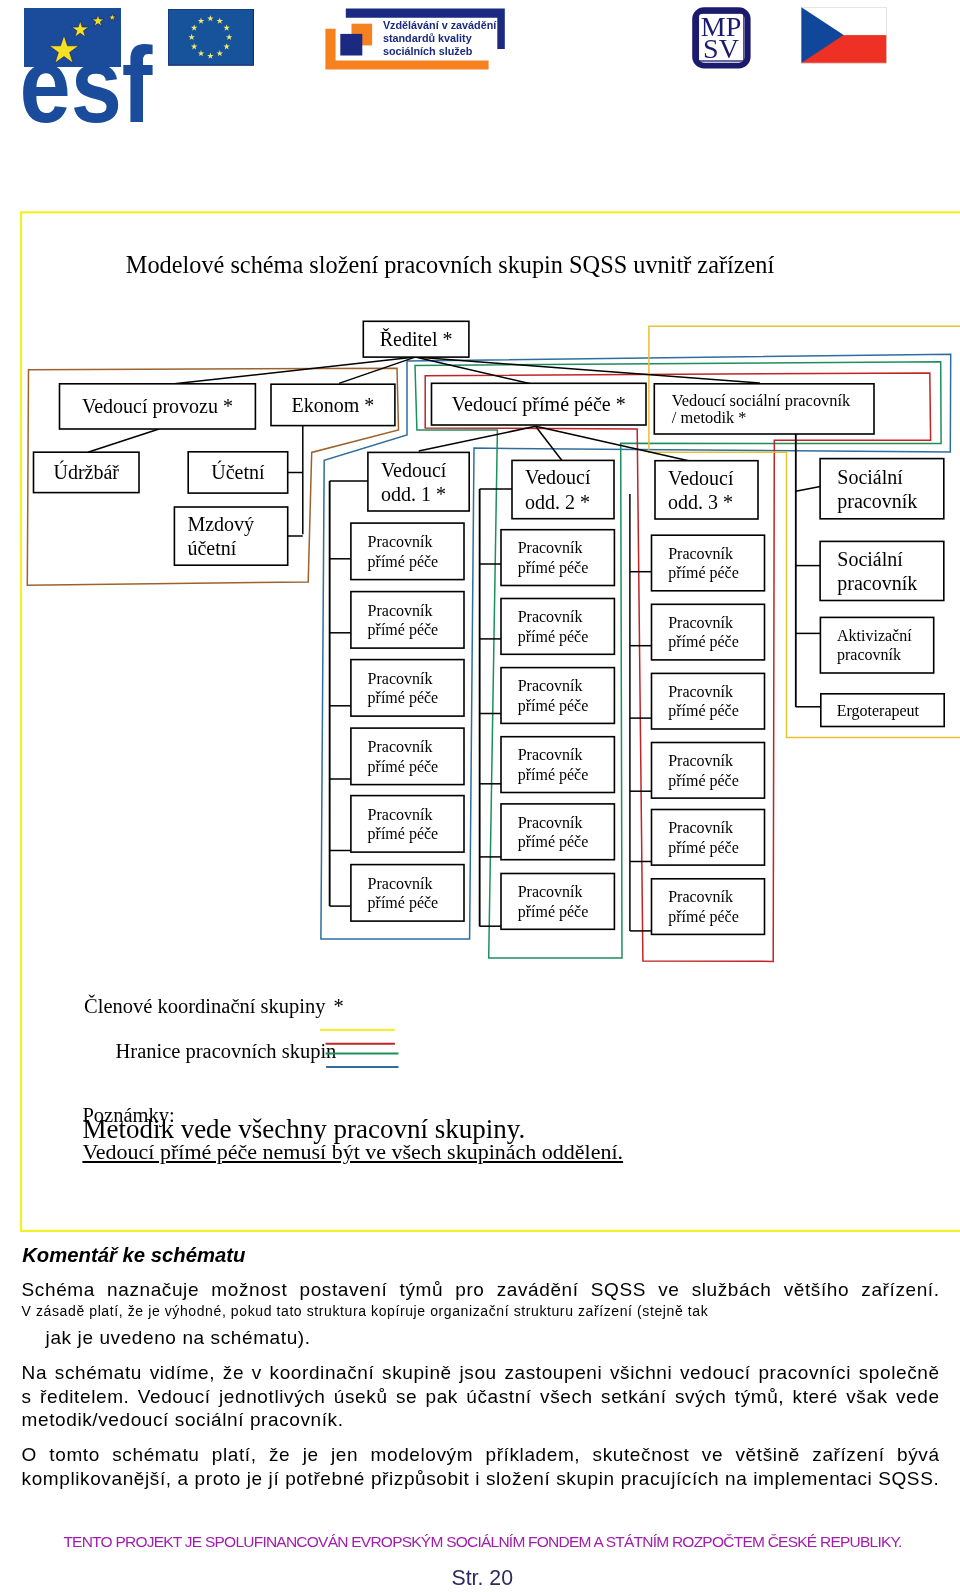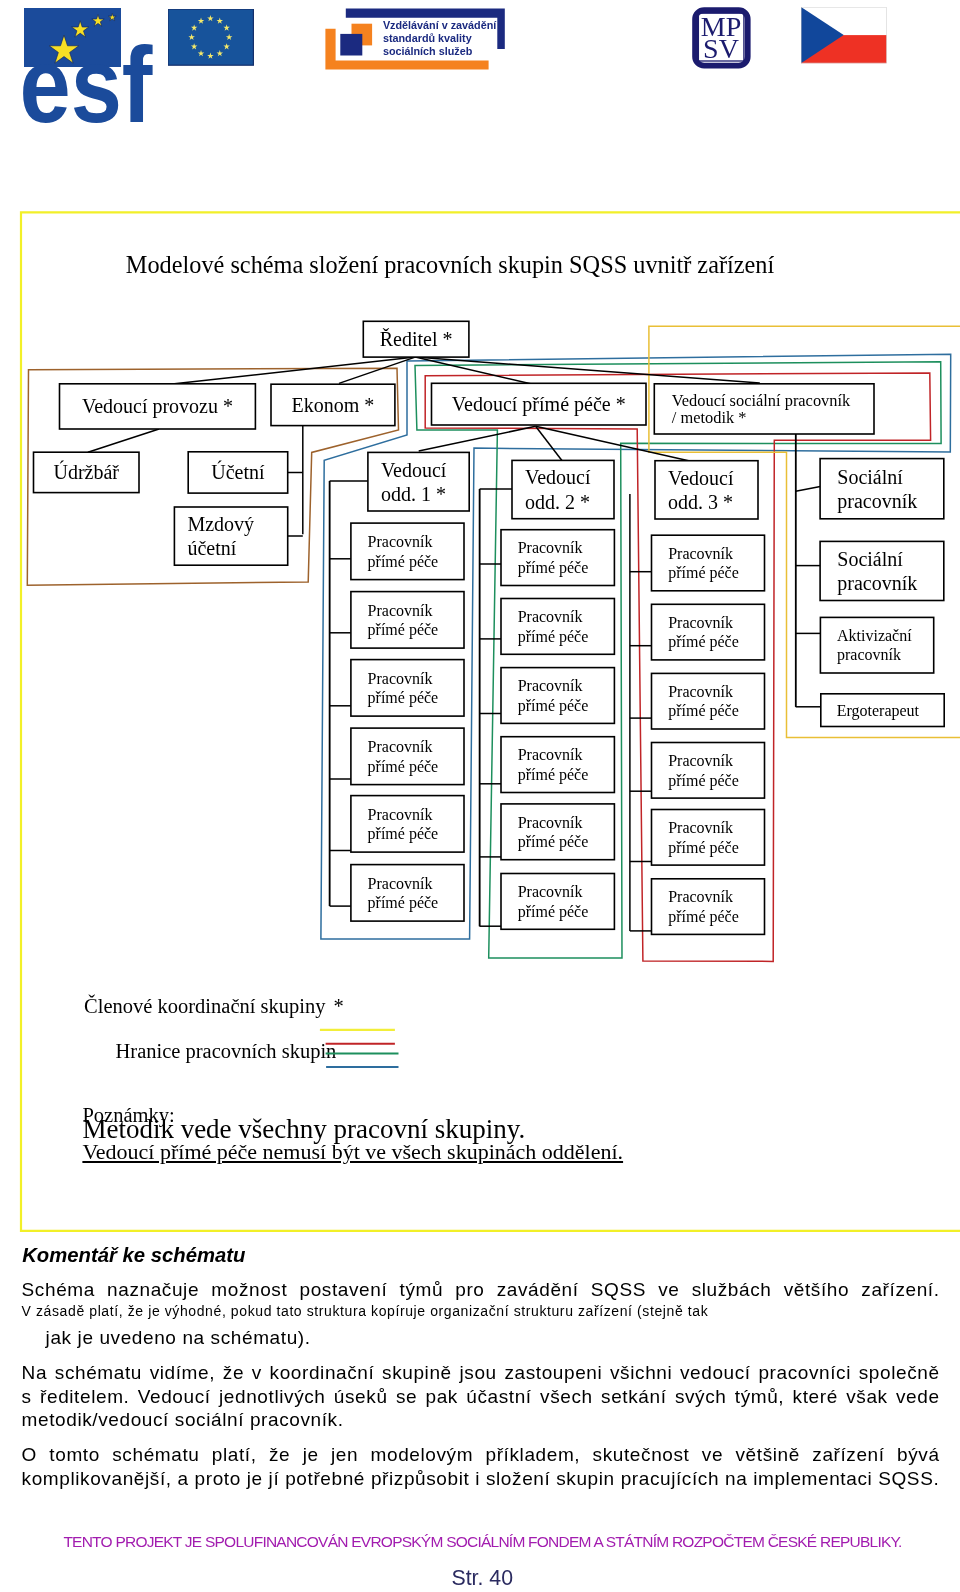--- a/index.html
+++ b/index.html
@@ -313,15 +313,15 @@
         <div class="cmt" style="left:5.6px;top:1302.9px;width:918px;font-size:14px;letter-spacing:0.6px;">V zásadě platí, že je výhodné, pokud tato struktura kopíruje organizační strukturu zařízení (stejně tak</div>
         <div class="cmt" style="left:5.6px;top:1326.8px;width:918px;font-size:19px;letter-spacing:0.6px;padding-left:24px;">jak je uvedeno na schématu).</div>
         <div class="cmt" style="left:5.6px;top:1362px;width:918px;font-size:19px;letter-spacing:0.6px;text-align:justify;text-align-last:justify;">Na schématu vidíme, že v koordinační skupině jsou zastoupeni všichni vedoucí pracovníci společně</div>
         <div class="cmt" style="left:5.6px;top:1386.2px;width:918px;font-size:19px;letter-spacing:0.6px;text-align:justify;text-align-last:justify;">s ředitelem. Vedoucí jednotlivých úseků se pak účastní všech setkání svých týmů, které však vede</div>
         <div class="cmt" style="left:5.6px;top:1409.4px;width:918px;font-size:19px;letter-spacing:0.6px;">metodik/vedoucí sociální pracovník.</div>
         <div class="cmt" style="left:5.6px;top:1444px;width:918px;font-size:19px;letter-spacing:0.6px;text-align:justify;text-align-last:justify;">O tomto schématu platí, že je jen modelovým příkladem, skutečnost ve většině zařízení bývá</div>
         <div class="cmt" style="left:5.6px;top:1468.2px;width:918px;font-size:19px;letter-spacing:0.6px;">komplikovanější, a proto je jí potřebné přizpůsobit i složení skupin pracujících na implementaci SQSS.</div>
       </div>
 
     <div class="cmt" style="left:47.4px;top:1533.2px;font-size:15.5px;letter-spacing:-0.76px;color:#a21caf;white-space:nowrap;">TENTO PROJEKT JE SPOLUFINANCOVÁN EVROPSKÝM SOCIÁLNÍM FONDEM A STÁTNÍM ROZPOČTEM ČESKÉ REPUBLIKY.</div>
-    <div class="cmt" style="left:435.5px;top:1566.1px;font-size:21.3px;color:#2b2b60;white-space:nowrap;">Str. 40</div>
+    <div class="cmt" style="left:435.5px;top:1566.1px;font-size:21.3px;color:#2b2b60;white-space:nowrap;">Str. 20</div>
   </div>
 </div>
 
 </body></html>

